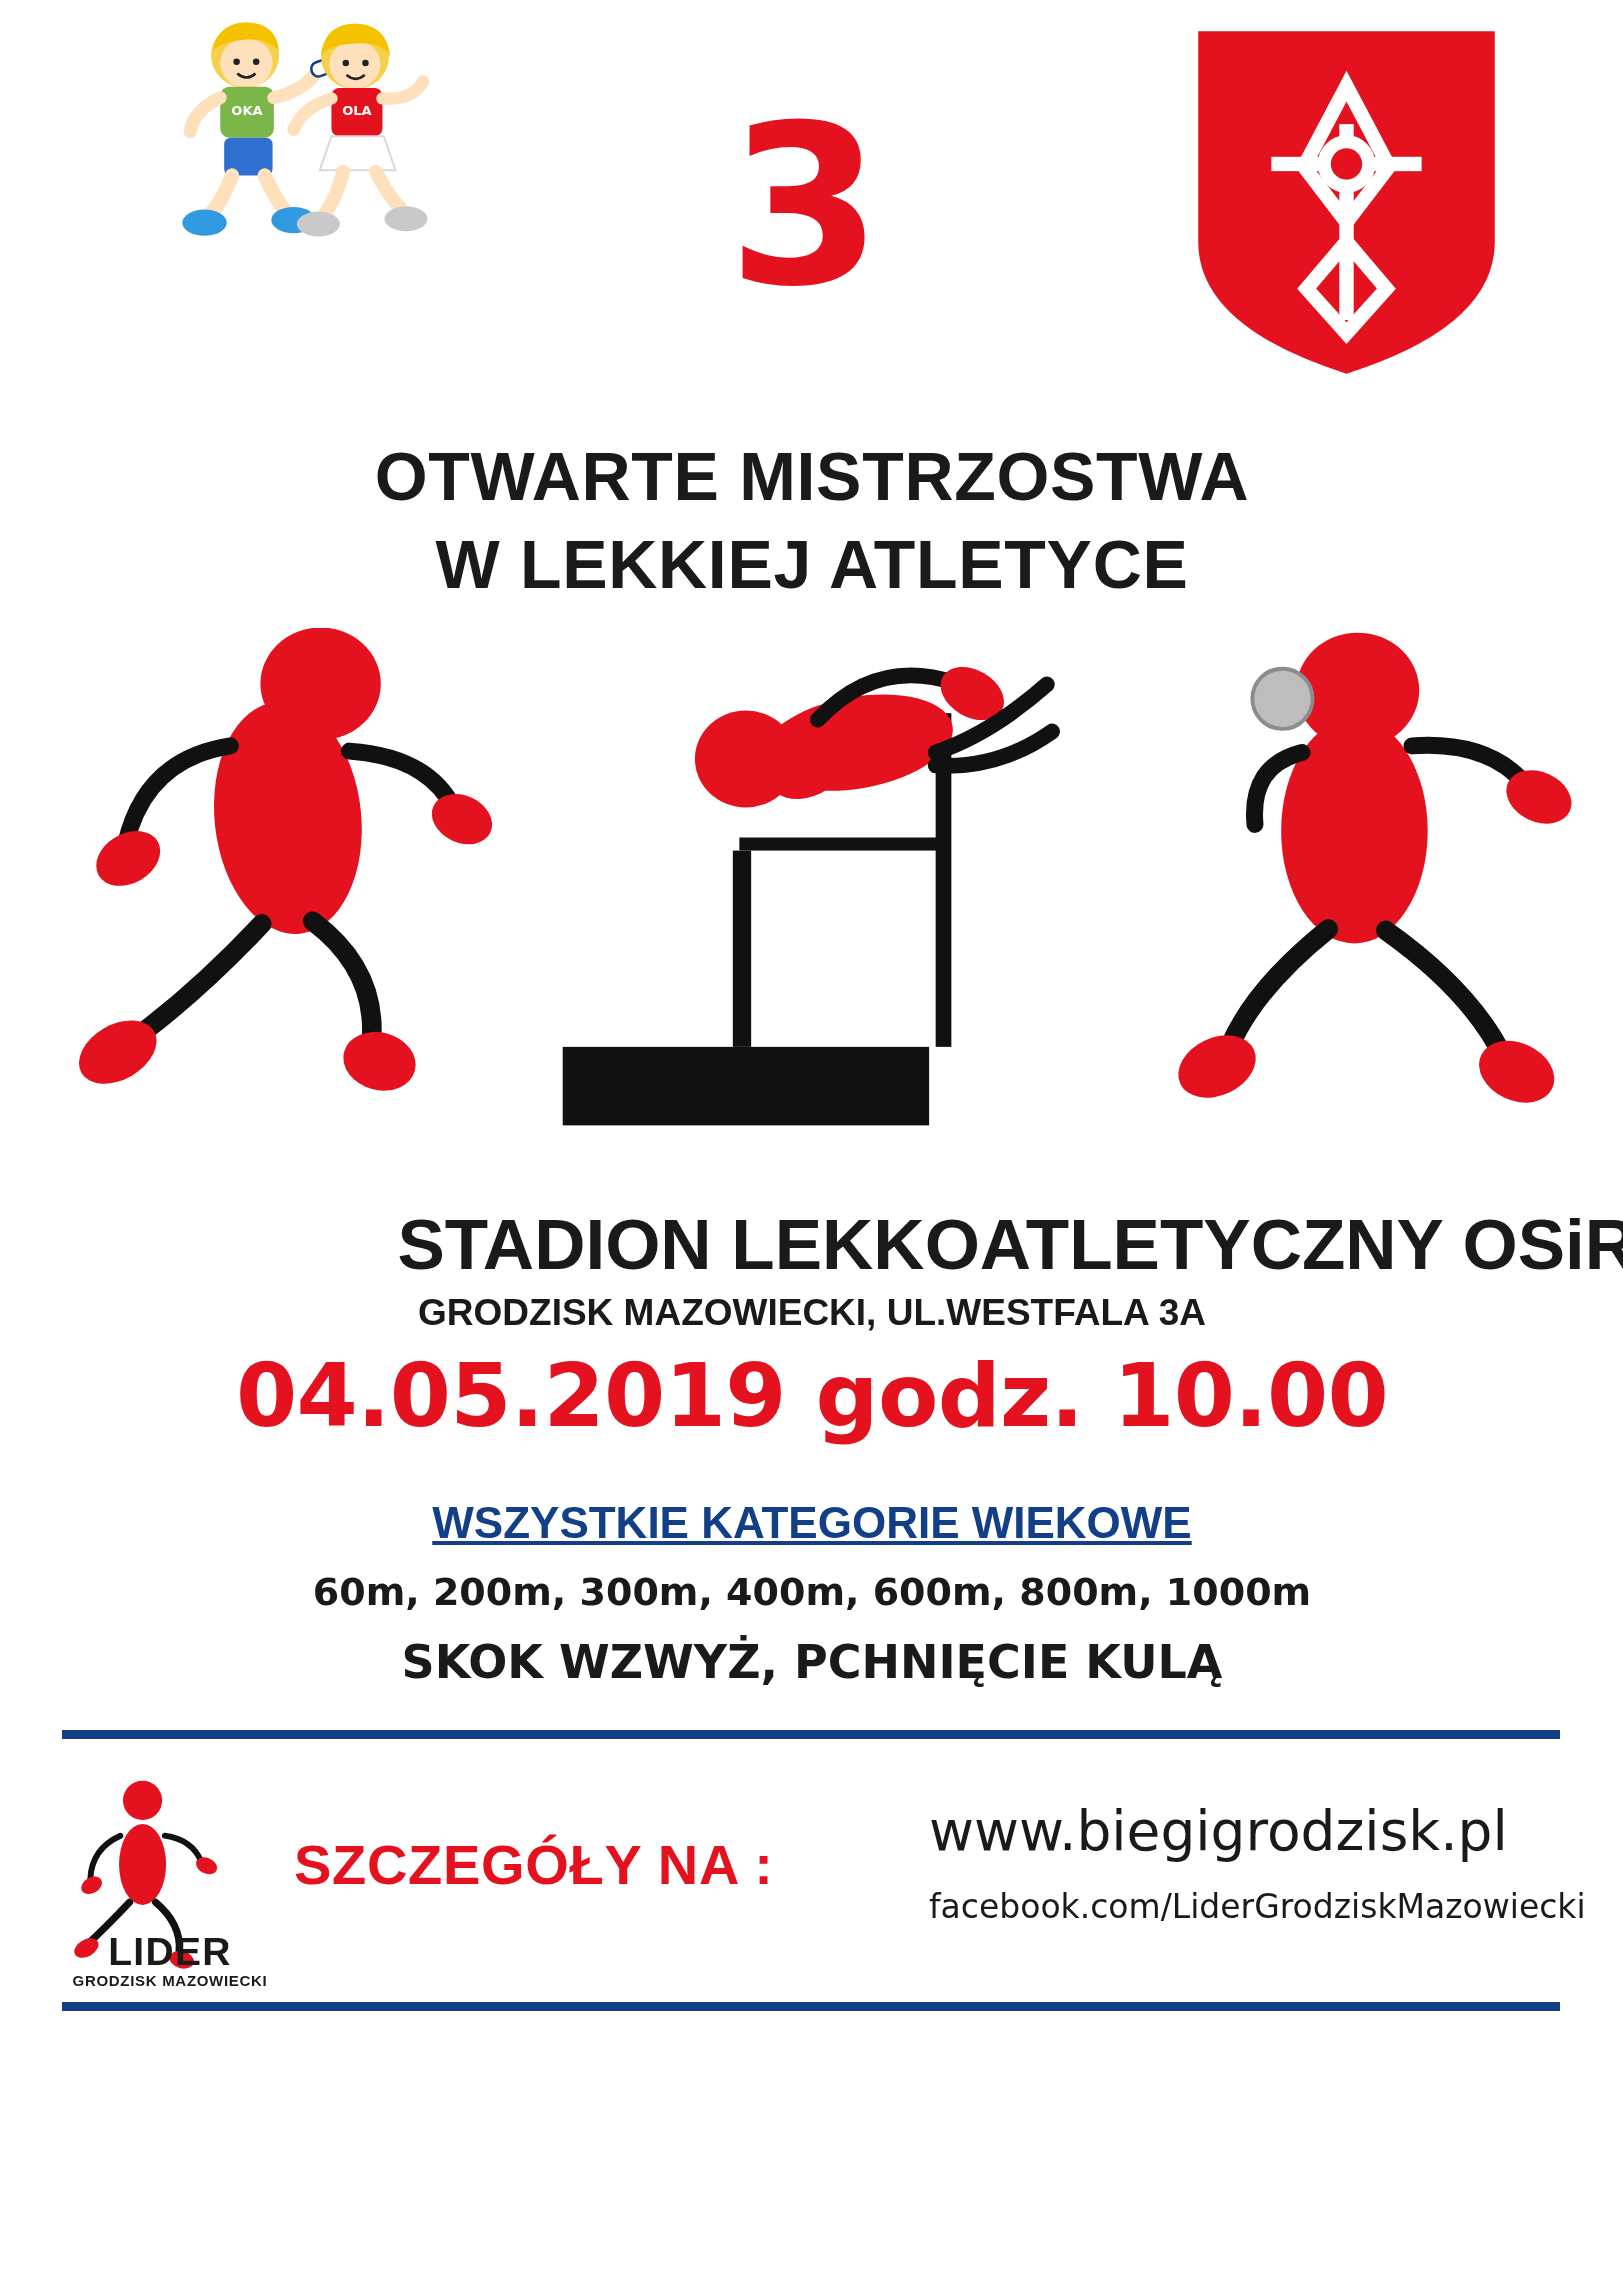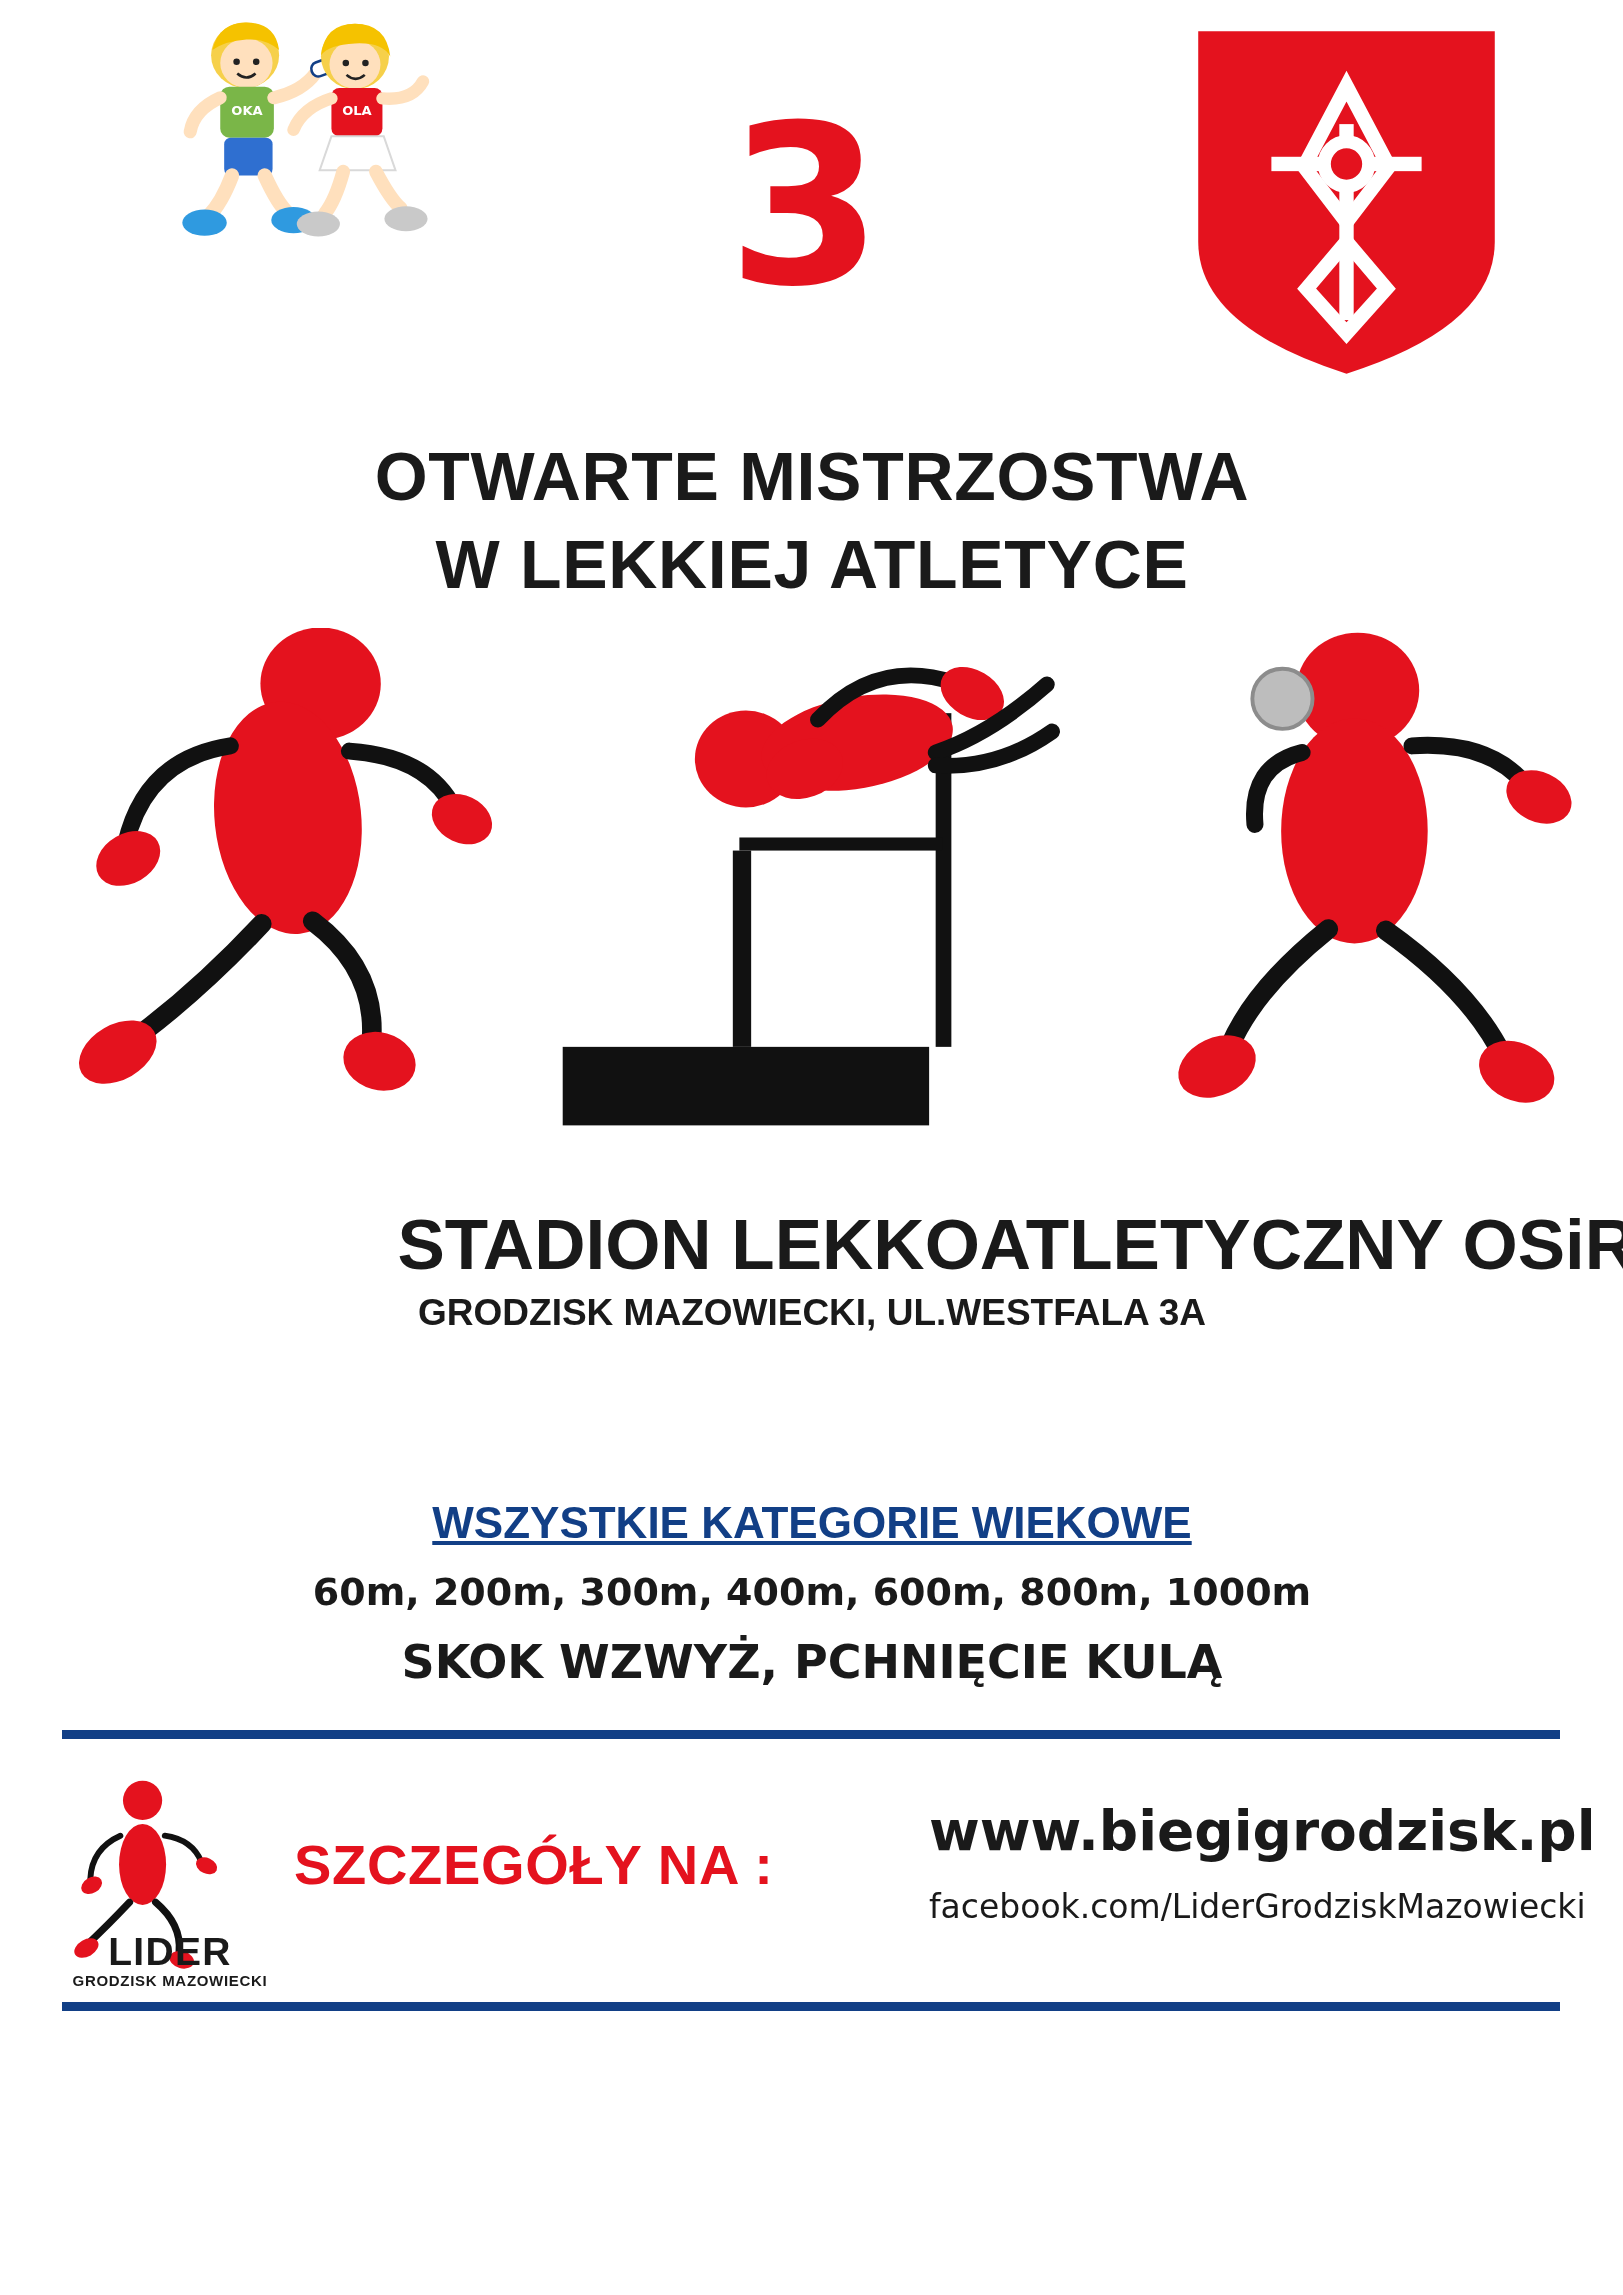--- a/index.html
+++ b/index.html
@@ -91,21 +91,21 @@
   .lider-sub{
     position:absolute;left:62px;top:1972px;width:216px;text-align:center;
     font-size:15px;font-weight:bold;color:#1a1a1a;letter-spacing:0.7px;
   }
   .details-label{
     position:absolute;left:294px;top:1832px;width:602px;
     font-size:56px;font-weight:bold;color:#e4121e;letter-spacing:0.7px;
   }
   .site-url{
     position:absolute;left:929px;top:1799px;width:654px;
-    font-size:55px;font-weight:bold;color:#1a1a1a;
+    font-size:55px;font-weight:normal;color:#1a1a1a;
     font-family:"DejaVu Sans", sans-serif;
   }
   .fb-url{
     position:absolute;left:929px;top:1887px;width:661px;
     font-size:33px;color:#1a1a1a;
     font-family:"DejaVu Sans", sans-serif;
   }
 
   
   .sponsors{position:absolute;top:2031px;left:0;width:1624px;height:262px;}
@@ -212,20 +212,21 @@
       <ellipse cx="2352" cy="258" rx="52" ry="38" fill="#e4121e" transform="rotate(25 2352 258)"></ellipse>
       <path d="M2030 460 q-112 90 -150 178" stroke="#111" stroke-width="30" fill="none" stroke-linecap="round"></path>
       <ellipse cx="1860" cy="670" rx="62" ry="44" fill="#e4121e" transform="rotate(-25 1860 670)"></ellipse>
       <path d="M2118 462 q130 92 180 194" stroke="#111" stroke-width="30" fill="none" stroke-linecap="round"></path>
       <ellipse cx="2318" cy="678" rx="60" ry="44" fill="#e4121e" transform="rotate(25 2318 678)"></ellipse>
     </g>
   </svg>
 
   <div class="venue">STADION LEKKOATLETYCZNY OSiR</div>
   <div class="venue-addr">GRODZISK MAZOWIECKI,  UL.WESTFALA 3A</div>
+  <div class="date-line">04.05.2019  godz. 10.00</div>
   <div class="categories">WSZYSTKIE KATEGORIE WIEKOWE</div>
   <div class="events1">60m, 200m, 300m, 400m, 600m, 800m, 1000m</div>
   <div class="events2">SKOK  WZWYŻ, PCHNIĘCIE KULĄ</div>
 
   <div class="rule r1"></div>
   <div class="rule r2"></div>
 
   <svg class="lider" viewBox="0 0 300 320">
     <ellipse cx="108" cy="42" rx="30" ry="30" fill="#e4121e"></ellipse>
     <ellipse cx="108" cy="140" rx="36" ry="62" fill="#e4121e"></ellipse>

